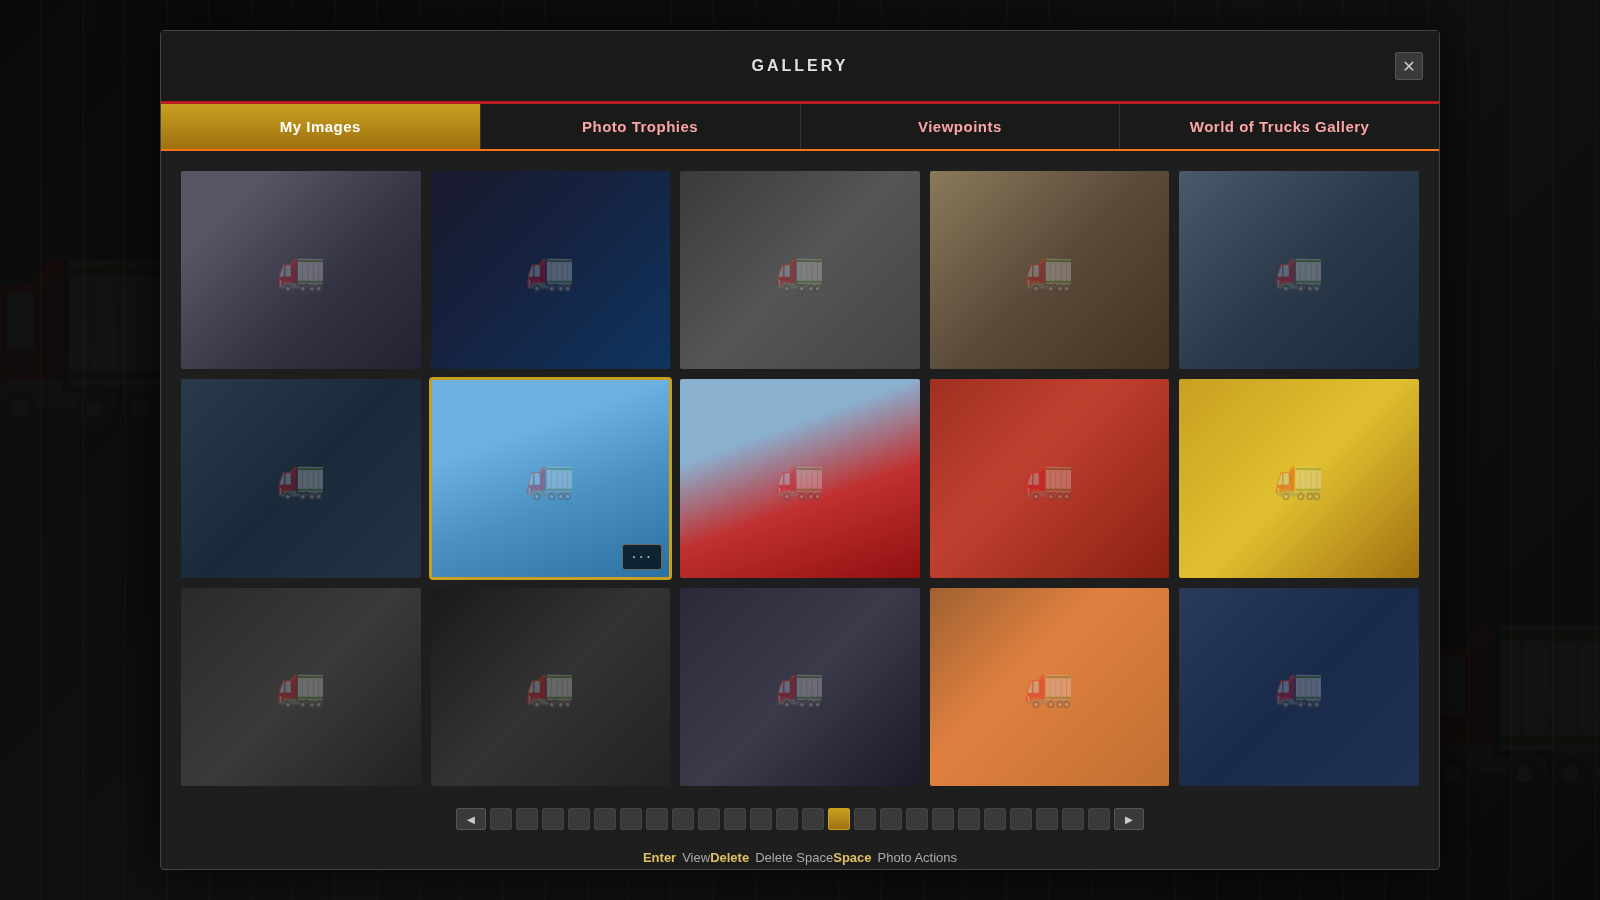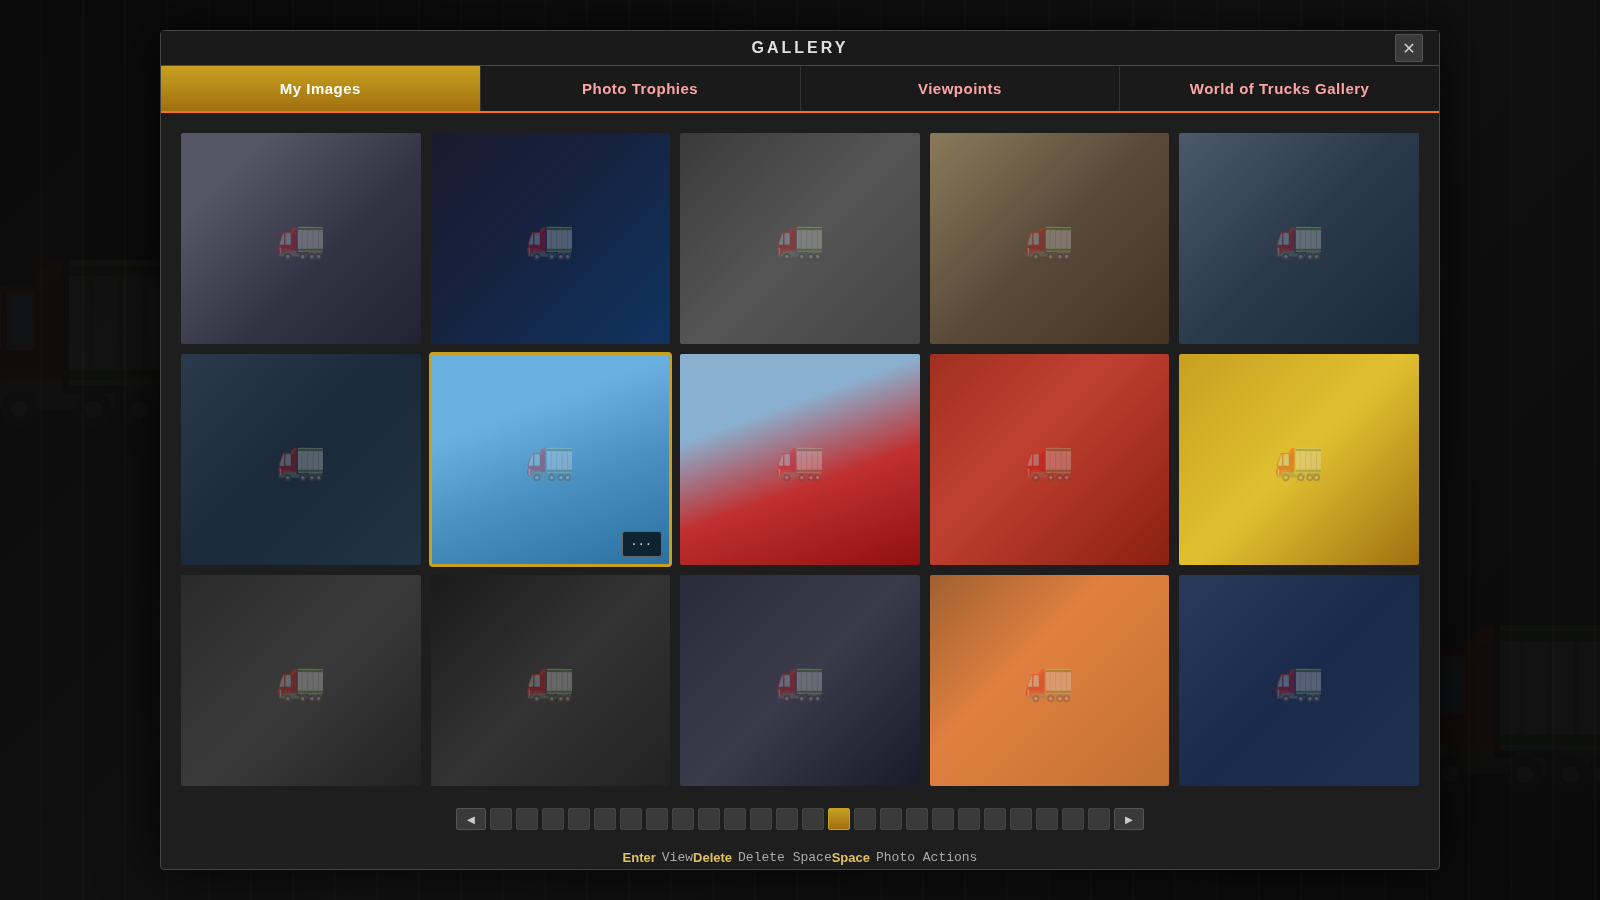--- a/index.html
+++ b/index.html
@@ -54,23 +54,23 @@
       display: flex;
       flex-direction: column;
       position: relative;
       box-shadow: 0 0 60px rgba(0,0,0,0.8);
     }
 
     .modal-header {
       display: flex;
       align-items: flex-start;
       justify-content: center;
-      padding: 8px 20px;
+      padding: 26px 20px;
       background: #1a1a1a;
-      border-bottom: 1px solid #b91c1c;
+      border-bottom: 3px solid #b91c1c;
       position: relative;
     }
 
     .modal-title {
       color: #e0e0e0;
       font-size: 16px;
       letter-spacing: 3px;
       font-weight: bold;
     }
 
@@ -244,21 +244,20 @@
 
     .shortcut-key {
       color: #e0c060;
       font-size: 13px;
       font-weight: bold;
     }
 
     .shortcut-label {
       color: #aaa;
       font-size: 13px;
-      font-family: Liberation Mono, monospace;
     }
 
     .wip-text {
       text-align: center;
       color: #666;
       font-size: 12px;
       letter-spacing: 2px;
       padding-bottom: 10px;
     }
 

